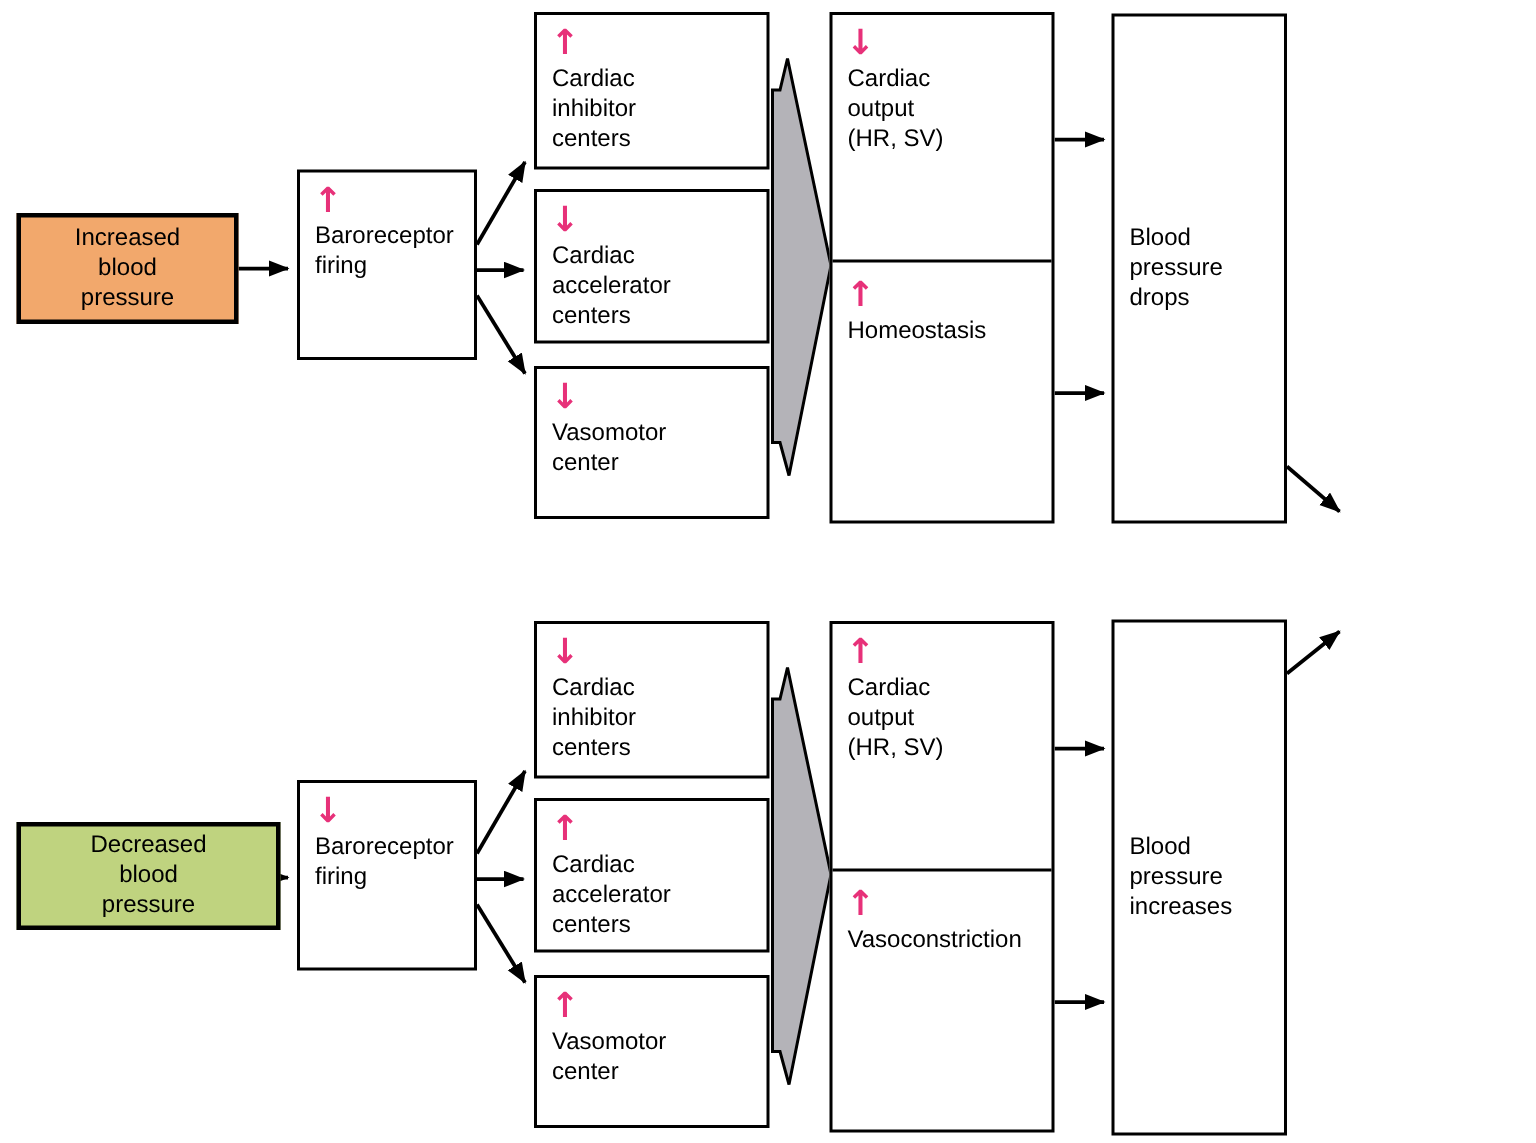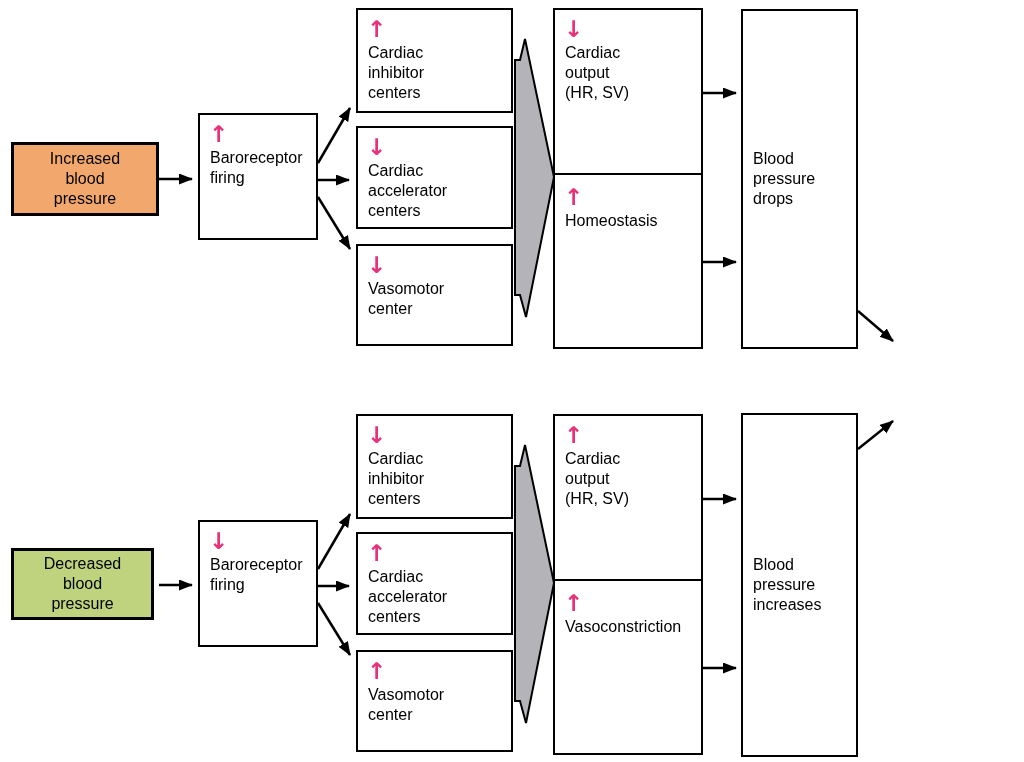--- a/index.html
+++ b/index.html
@@ -136,21 +136,21 @@
     </div>
   </div>
 
   <div class="box vcenter" style="left:741px; top:9px; width:117px; height:340px;">
     <span class="label">Blood
 pressure
 drops</span>
   </div>
 
 
-  <div class="box stim" style="left: 11px; top: 548px; width: 143px; height: 72px; background-color: rgb(191, 211, 127);">
+  <div class="box stim" style="left: 11px; top: 548px; width: 176px; height: 72px; background-color: rgb(191, 211, 127);">
     <span class="label">Decreased
 blood
 pressure</span>
   </div>
 
   <div class="box" style="left:198px; top:520px; width:120px; height:127px;">
     <div class="pad">
       <span class="dir" style="color: rgb(231, 49, 121);">↓</span>
       <span class="label">Baroreceptor
 firing</span>

